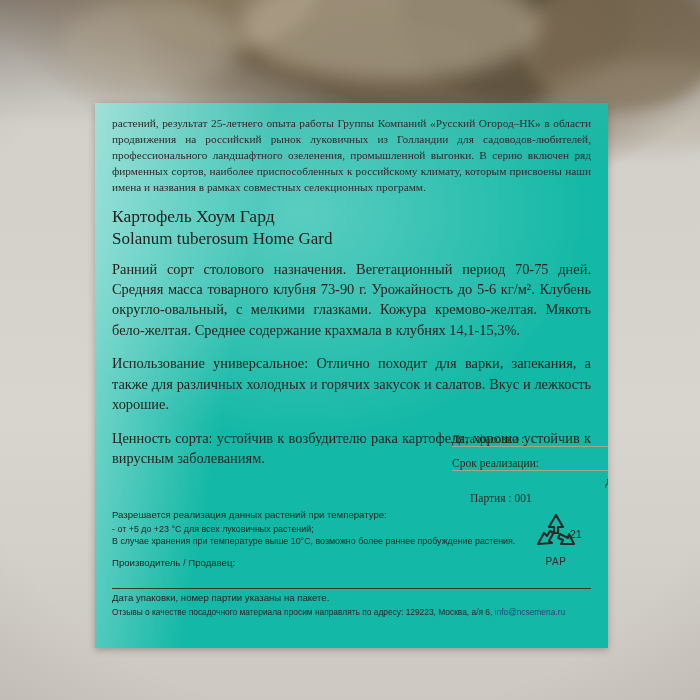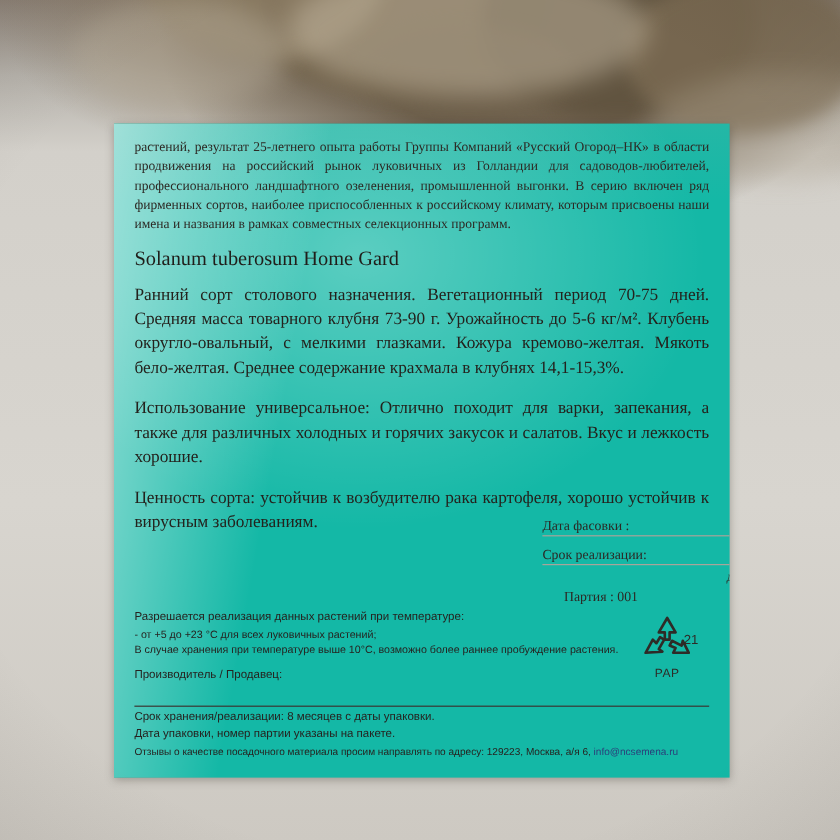--- a/index.html
+++ b/index.html
@@ -207,20 +207,21 @@
   <div class="blob" style="left:520px; top:-20px; width:200px; height:130px; background:#7a6a52;"></div>
   <div class="blob" style="left:120px; top:-90px; width:200px; height:140px; background:#8b7c63;"></div>
   <div class="blob" style="left:300px; top:20px; width:180px; height:80px; background:#6a5c46; opacity:.55;"></div>
   <div class="plastic-sheen" style="left:240px; top:-30px; width:300px; height:110px; background:#cfc3ad;"></div>
   <div class="plastic-sheen" style="left:60px; top:0px; width:180px; height:90px; background:#b5ab99;"></div>
   <div class="plastic-sheen" style="left:540px; top:60px; width:220px; height:90px; background:#a89c88; opacity:.35;"></div>
 
   <div class="label">
     <div class="sheet-inner">
       <div class="intro">растений, результат 25-летнего опыта работы Группы Компаний «Русский Огород–НК» в области продвижения на российский рынок луковичных из Голландии для садоводов-любителей, профессионального ландшафтного озеленения, промышленной выгонки. В серию включен ряд фирменных сортов, наиболее приспособленных к российскому климату, которым присвоены наши имена и названия в рамках совместных селекционных программ.</div>
+      <div class="title-ru">Картофель Хоум Гард</div>
       <div class="title-lat">Solanum tuberosum Home Gard</div>
       <div class="para">Ранний сорт столового назначения. Вегетационный период 70-75 дней. Средняя масса товарного клубня 73-90 г. Урожайность до 5-6 кг/м². Клубень округло-овальный, с мелкими глазками. Кожура кремово-желтая. Мякоть бело-желтая. Среднее содержание крахмала в клубнях 14,1-15,3%.</div>
       <div class="para">Использование универсальное: Отлично походит для варки, запекания, а также для различных холодных и горячих закусок и салатов. Вкус и лежкость хорошие.</div>
       <div class="para">Ценность сорта: устойчив к возбудителю рака картофеля, хорошо устойчив к вирусным заболеваниям.</div>
     </div>
 
     <div class="fields">
       <div class="field-row">
         <span>Дата фасовки :</span>
         <span class="field-line"></span>
@@ -241,21 +242,20 @@
       <div class="fp-bold">Разрешается реализация данных растений при температуре:</div>
       <div class="fp">- от +5 до +23 °С для всех луковичных растений;</div>
       <div class="fp">В случае хранения при температуре выше 10°С, возможно более раннее пробуждение растения.</div>
 
       <div class="producer-row">
         <div class="fp-bold">Производитель / Продавец:</div>
         <div class="producer-blank"></div>
       </div>
 
       <div class="fp-sep"></div>
-      <div class="fp-bold">Срок хранения/реализации: 8 месяцев с даты упаковки.</div>
       <div class="fp-bold">Дата упаковки, номер партии указаны на пакете.</div>
       <div class="contact">
         <span>Отзывы о качестве посадочного материала просим направлять по адресу: 129223, Москва, а/я 6, </span><span class="mail">info@ncsemena.ru</span>
       </div>
     </div>
 
     <div class="recycle">
       <svg width="52" height="42" viewBox="0 0 52 42">
         <g fill="none" stroke="#2e2b27" stroke-width="2.2" stroke-linejoin="round">
           <path d="M26 4 L33 16 L28 16 L28 22 L24 22 L24 16 L19 16 Z" transform="rotate(0 26 13)"></path>

